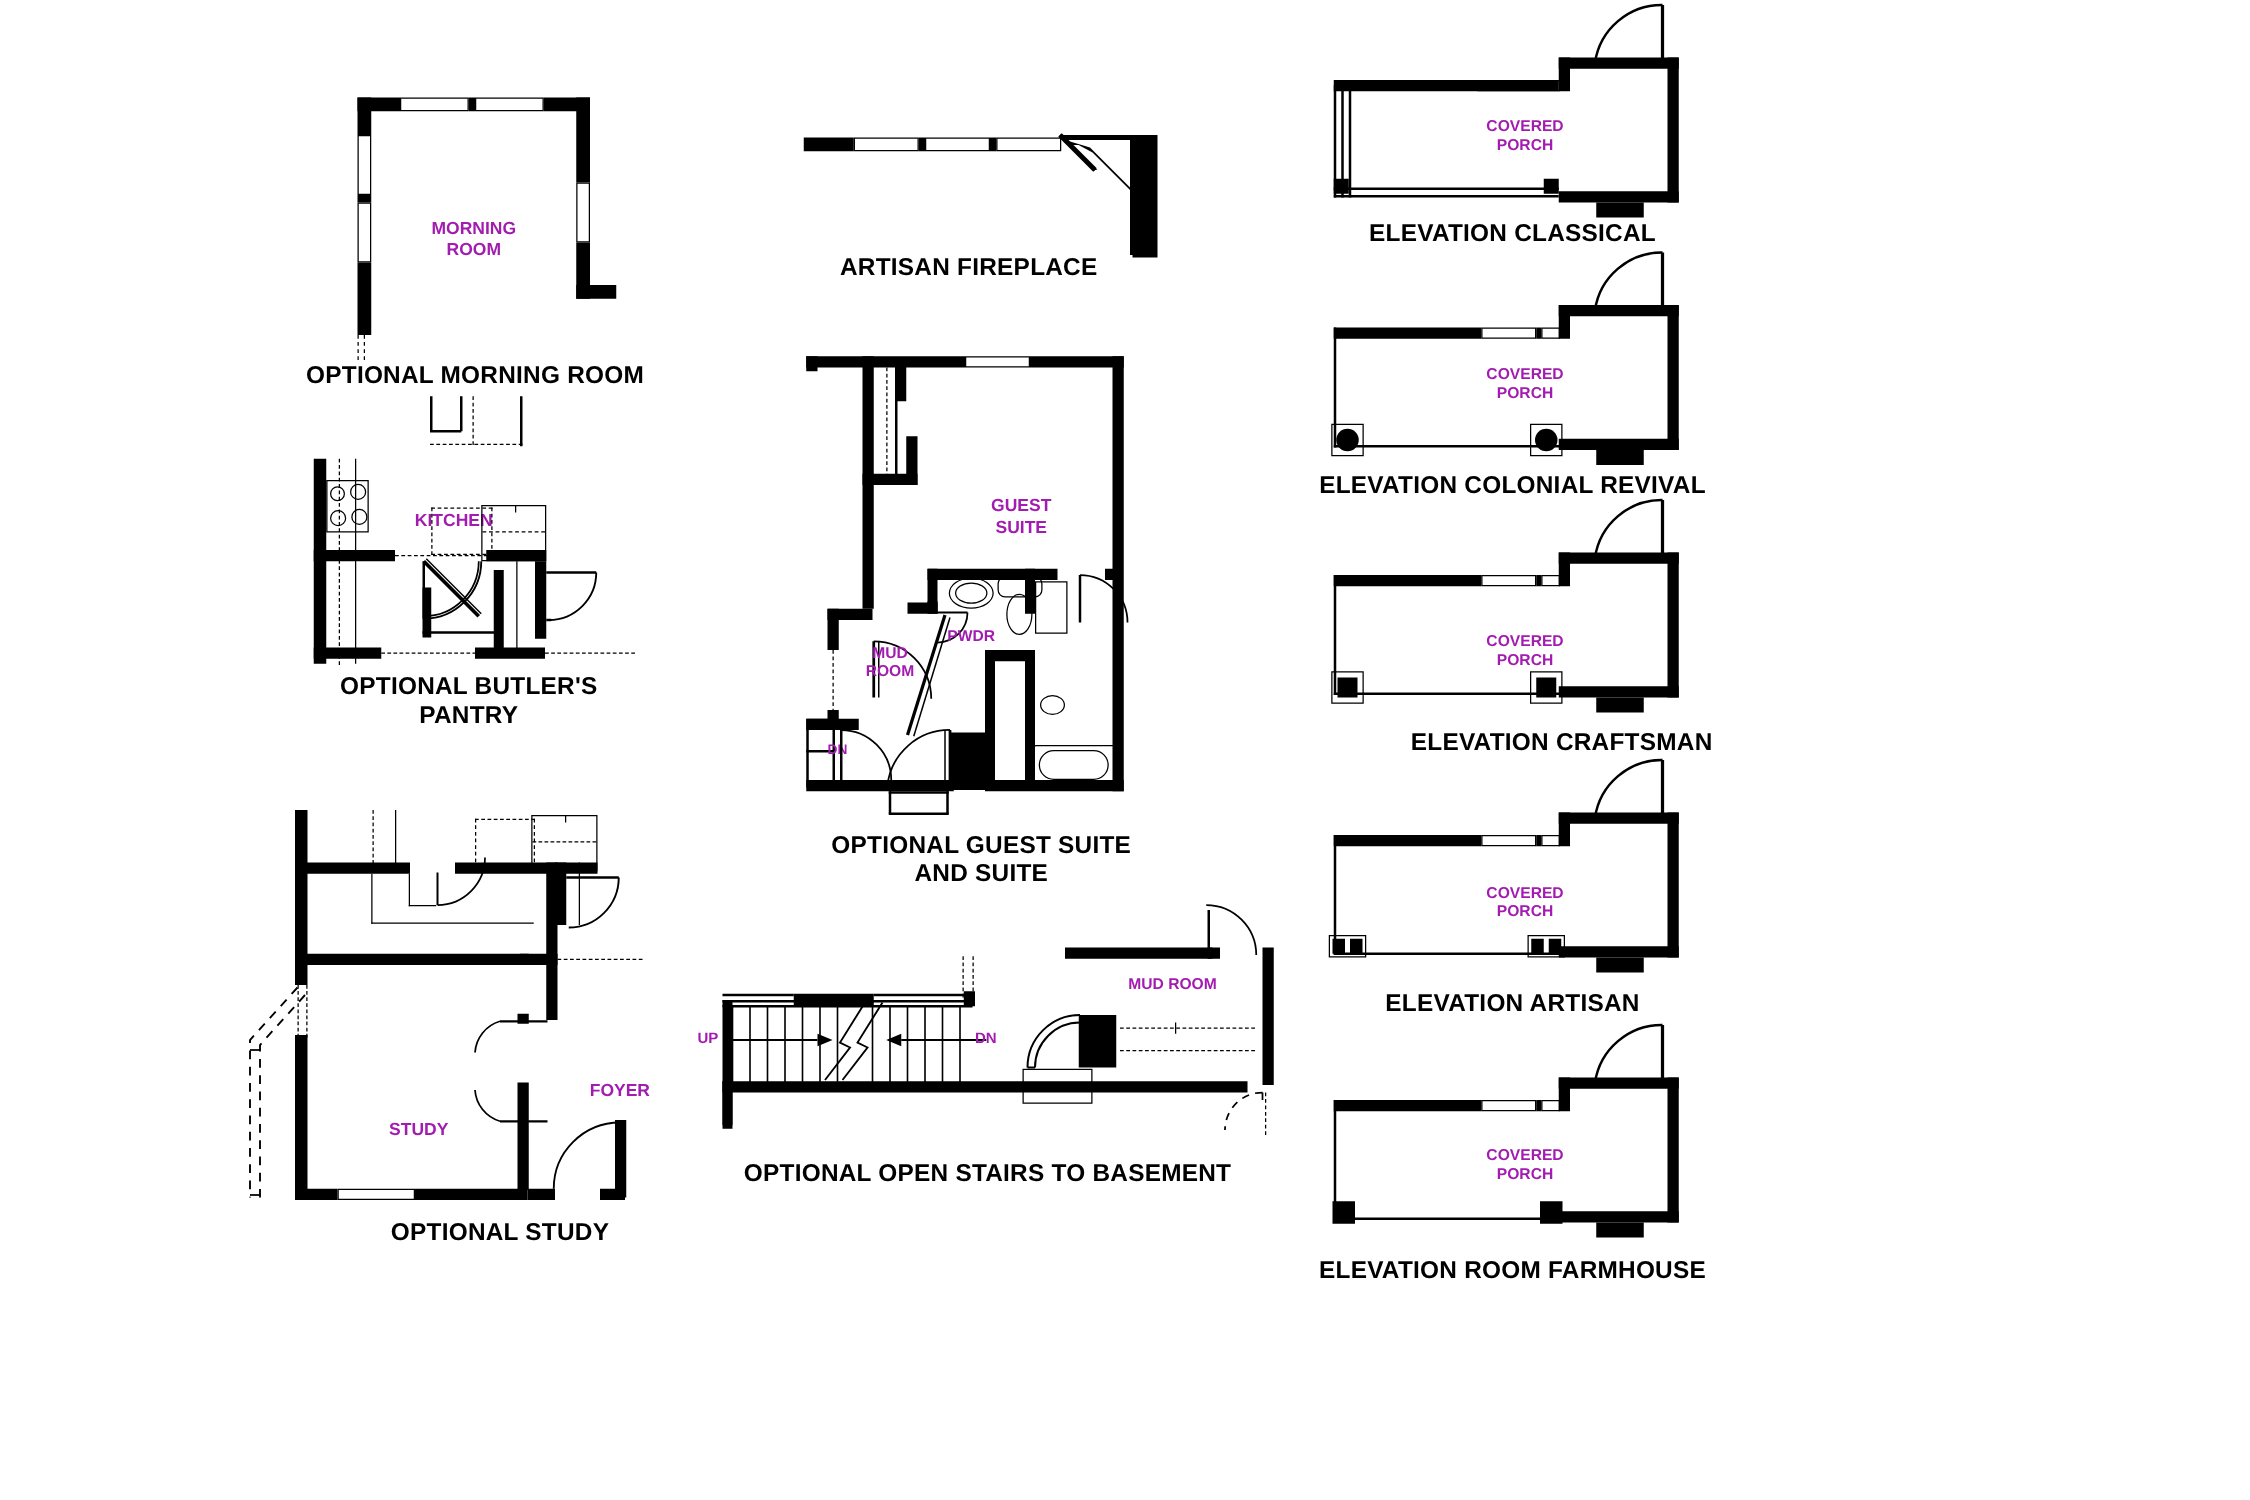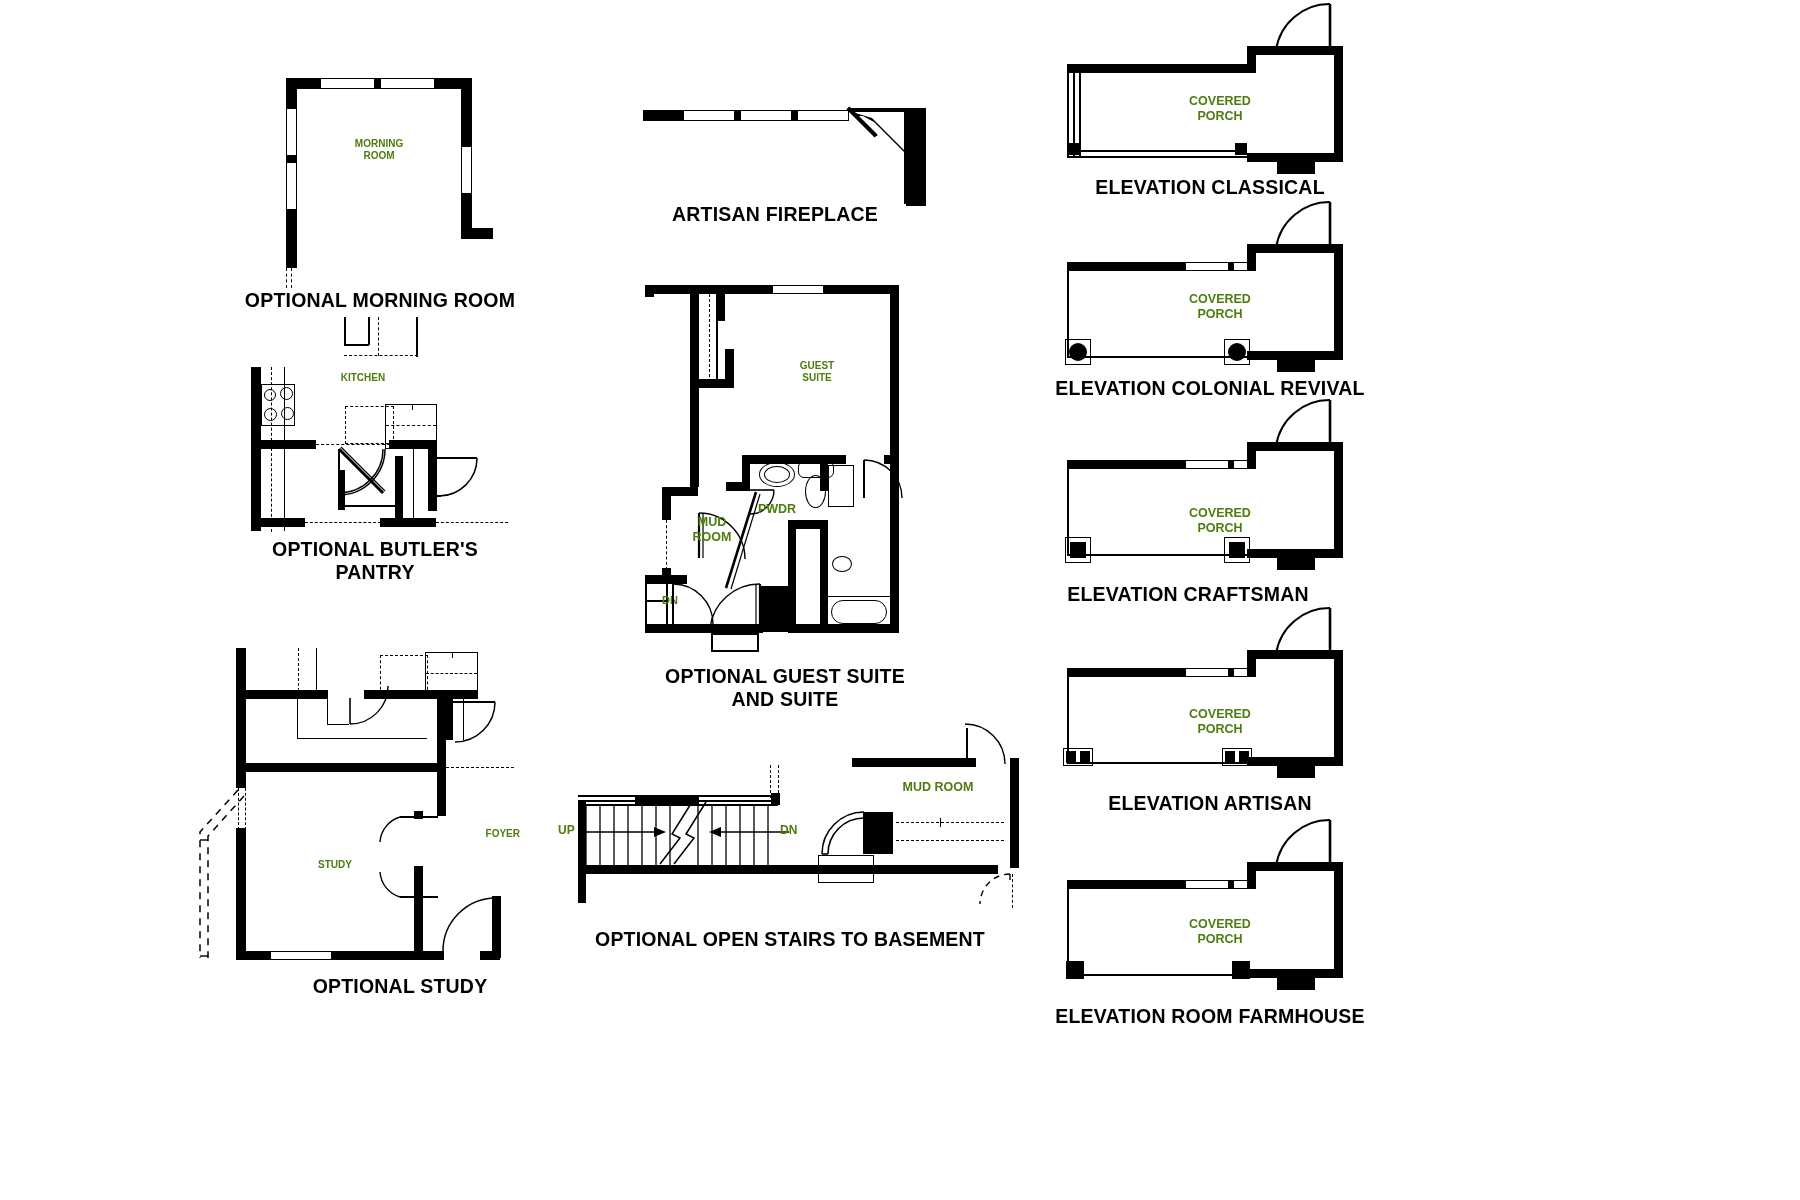--- a/index.html
+++ b/index.html
@@ -6,34 +6,34 @@
   body{width:1800px;height:1200px;position:relative;
        font-family:"Liberation Sans", sans-serif;
        -webkit-font-smoothing:antialiased;}
   .stage{position:absolute;left:0;top:0;width:1800px;height:1200px;overflow:hidden;background:#fff;}
 
   
   .w{position:absolute;background:#000;}            
   .ln{position:absolute;background:#000;}           
   .cap{position:absolute;text-align:center;color:#000;font-weight:bold;
        letter-spacing:.2px;line-height:1.18;}
-  .rmlbl{position:absolute;text-align:center;color:#4d7c0f;font-weight:bold;
+  .rmlbl{position:absolute;text-align:center;color:#a21caf;font-weight:bold;
          line-height:1.2;}
   .dash-h{position:absolute;height:0;border-top:1.6px dashed #000;}
   .dash-v{position:absolute;width:0;border-left:1.6px dashed #000;}
   .thin-box{position:absolute;border:1.4px solid #000;box-sizing:border-box;}
   .thin-box2{position:absolute;border:1.1px solid #000;box-sizing:border-box;}
   .dash-box{position:absolute;border:1.4px dashed #000;box-sizing:border-box;}
   .circ{position:absolute;border:1.6px solid #000;border-radius:50%;box-sizing:border-box;}
   .dot{position:absolute;background:#000;border-radius:50%;}
   .oval{position:absolute;border:1.6px solid #000;border-radius:50%;box-sizing:border-box;}
   svg{position:absolute;overflow:visible;}
 
   .capbig{font-size:19.5px;}
-  .caproom{font-size:10px;}
+  .caproom{font-size:14px;margin-top:36px;}
   .capsm{font-size:12.5px;}
 </style>
 </head>
 <body>
 
 <div class="stage">
 
 <div>
 
   <div class="w" style="left:286px;top:78px;width:34px;height:11px;"></div>
@@ -528,21 +528,21 @@
 
   <svg style="left:1272px;top:396px;width:62px;height:54px;">
     <path d="M58,50 L58,4" stroke="#000" stroke-width="2.6" fill="none"></path>
     <path d="M58,4 A54,54 0 0 0 4,50" stroke="#000" stroke-width="2" fill="none"></path>
   </svg>
 
   <div class="rmlbl capsm" style="left:1150px;top:506px;width:140px;">
     <span>COVERED</span><br>
     <span>PORCH</span>
   </div>
-  <div class="cap capbig" style="left:1028px;top:583px;width:320px;">ELEVATION CRAFTSMAN</div>
+  <div class="cap capbig" style="left:1050px;top:583px;width:320px;text-align:right;">ELEVATION CRAFTSMAN</div>
 </div>
 
 <div>
   <div class="w" style="left:1067px;top:668px;width:118px;height:9px;"></div>
   <div class="thin-box2" style="left:1185px;top:668px;width:44px;height:9px;"></div>
   <div class="w" style="left:1229px;top:668px;width:4px;height:9px;"></div>
   <div class="thin-box2" style="left:1233px;top:668px;width:15px;height:9px;"></div>
   <div class="w" style="left:1247px;top:650px;width:9px;height:27px;"></div>
   <div class="w" style="left:1247px;top:650px;width:96px;height:9px;"></div>
   <div class="w" style="left:1334px;top:650px;width:9px;height:116px;"></div>

